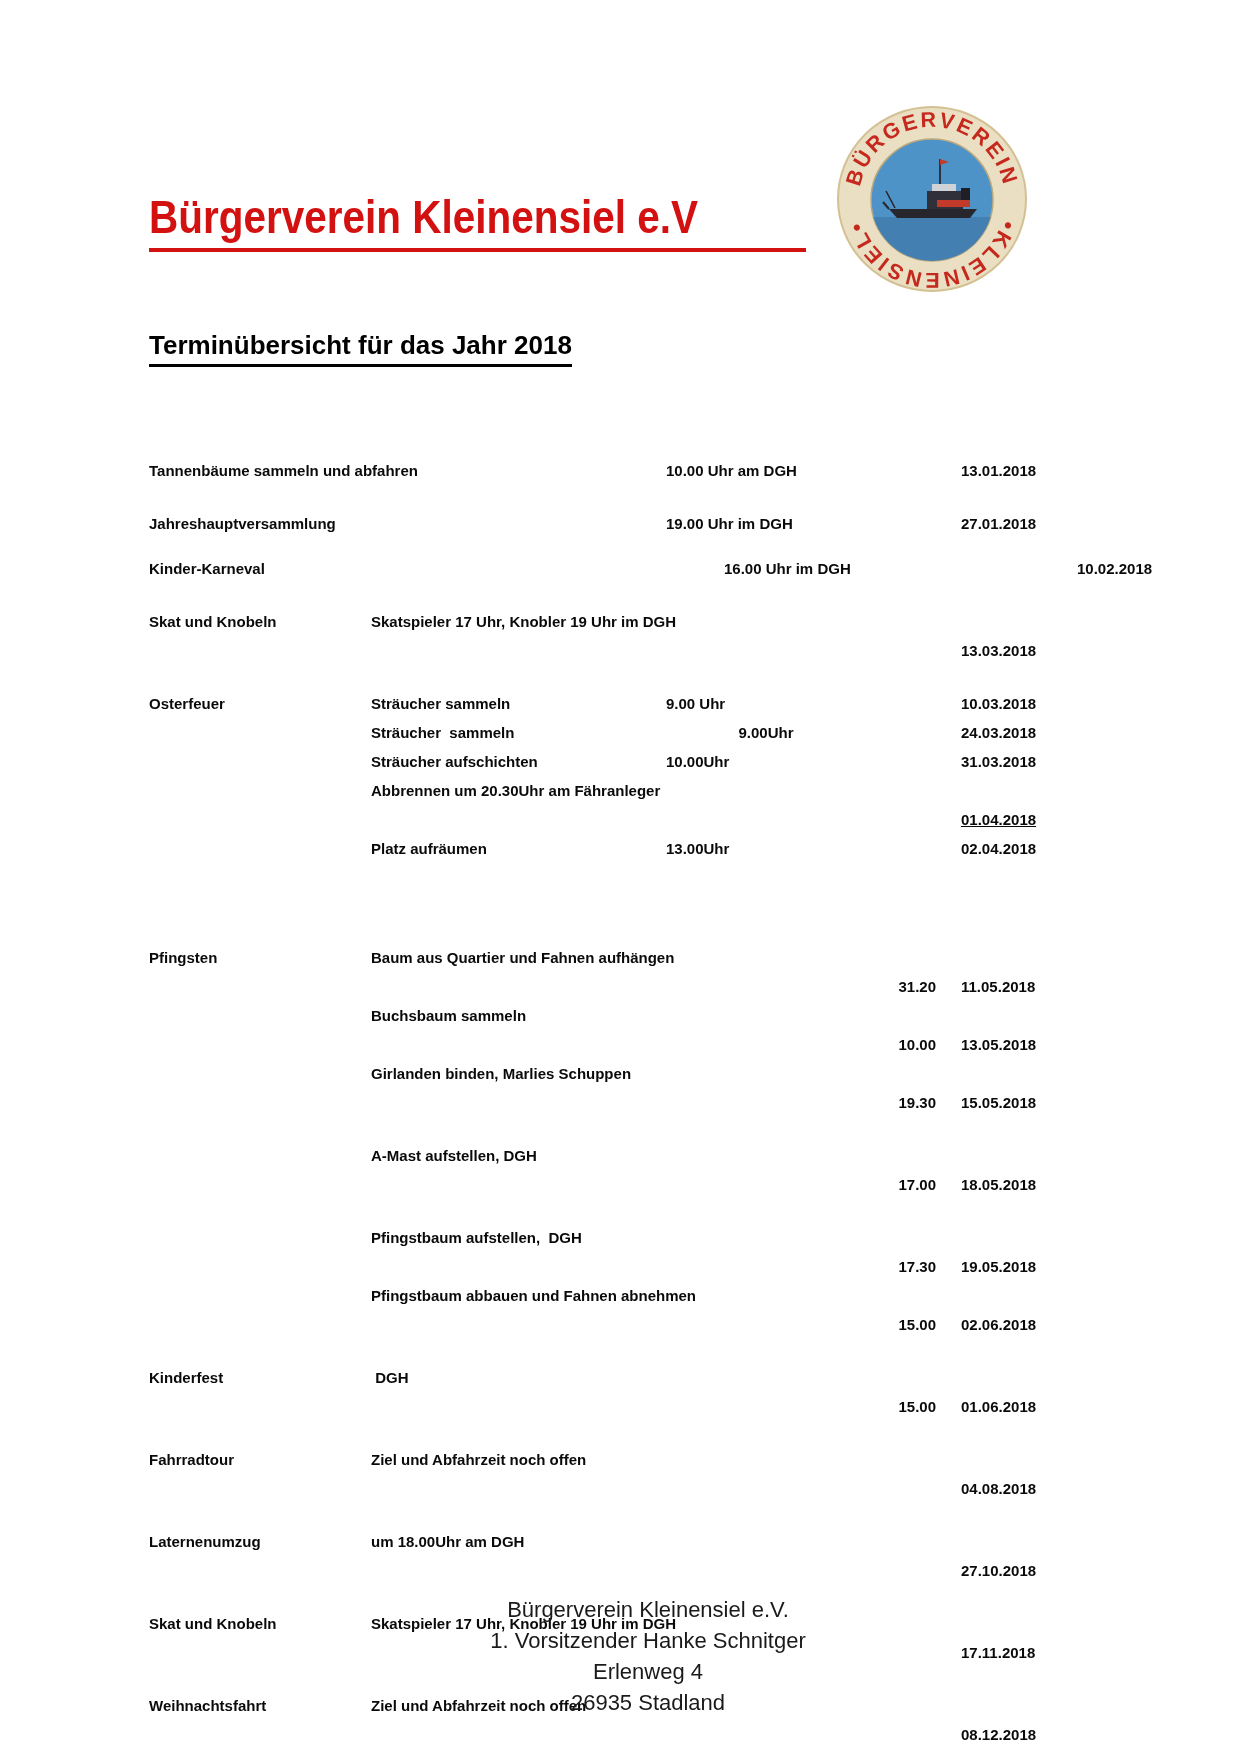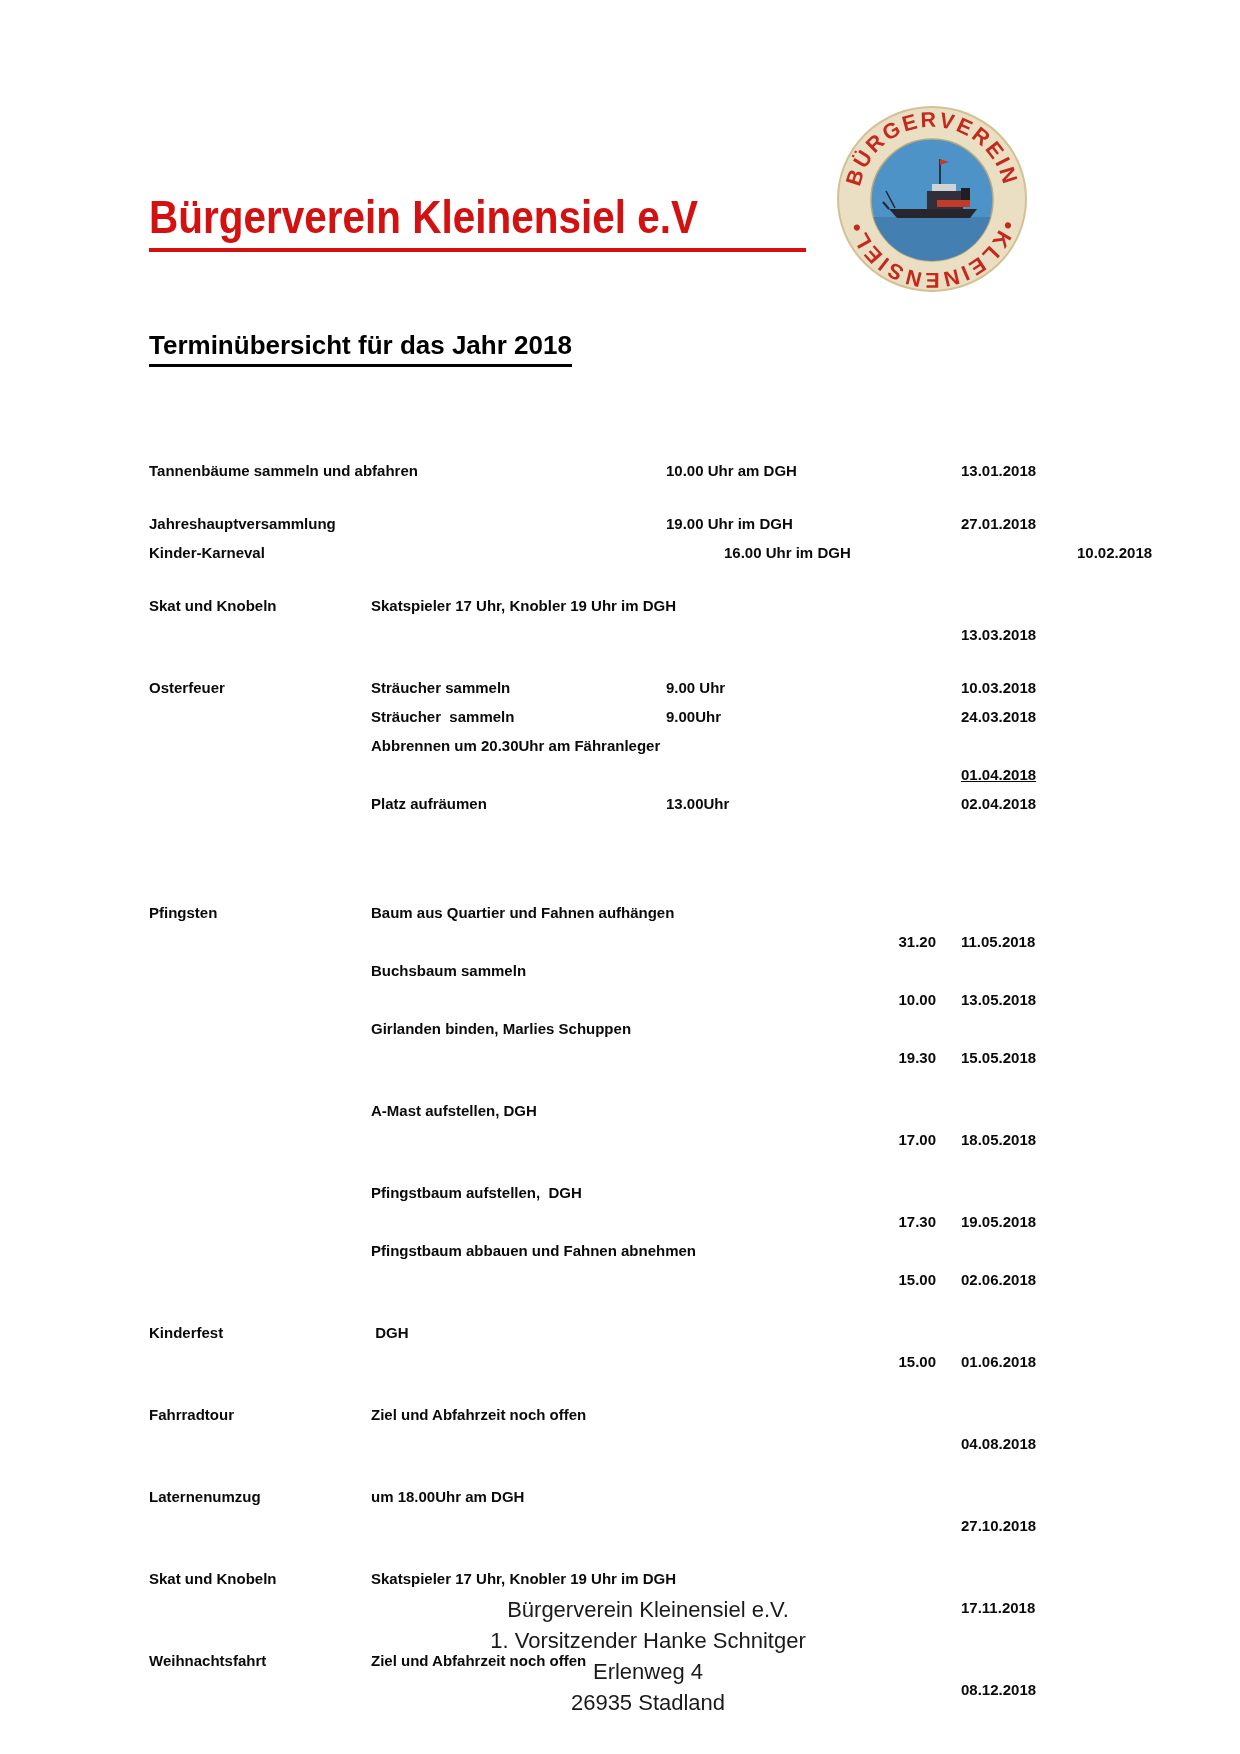--- a/index.html
+++ b/index.html
@@ -89,21 +89,21 @@
         <div class="cell cell-mid" style="grid-column: 3 / 4;">10.00 Uhr am DGH</div>
         <div class="cell cell-time" style="grid-column: 4 / 5;"></div>
         <div class="cell cell-date" style="grid-column: 5 / 6;">13.01.2018</div>
       </div>
       <div class="row" style="margin-top: 24px;">
         <div class="cell cell-event" style="grid-column: 1 / 3;">Jahreshauptversammlung</div>
         <div class="cell cell-mid" style="grid-column: 3 / 4;">19.00 Uhr im DGH</div>
         <div class="cell cell-time" style="grid-column: 4 / 5;"></div>
         <div class="cell cell-date" style="grid-column: 5 / 6;">27.01.2018</div>
       </div>
-      <div class="row" style="margin-top: 0px; gap: 29px;">
+      <div class="row" style="margin-top: 16px; gap: 29px;">
         <div class="cell cell-event" style="grid-column: 1 / 3;">Kinder-Karneval</div>
         <div class="cell cell-mid" style="grid-column: 3 / 4;">16.00 Uhr im DGH</div>
         <div class="cell cell-time" style="grid-column: 4 / 5;"></div>
         <div class="cell cell-date" style="grid-column: 5 / 6;">10.02.2018</div>
       </div>
       <div class="row" style="margin-top: 24px;">
         <div class="cell cell-event" style="grid-column: 1 / 2;">Skat und Knobeln</div>
         <div class="cell cell-desc" style="grid-column: 2 / 4;">Skatspieler 17 Uhr, Knobler 19 Uhr im DGH</div>
         <div class="cell cell-mid" style="grid-column: 3 / 4;"></div>
         <div class="cell cell-time" style="grid-column: 4 / 5;"></div>
@@ -112,23 +112,30 @@
       <div class="row" style="margin-top: 24px;">
         <div class="cell cell-event" style="grid-column: 1 / 2;">Osterfeuer</div>
         <div class="cell cell-desc" style="grid-column: 2 / 3;">Sträucher sammeln</div>
         <div class="cell cell-mid" style="grid-column: 3 / 4;">9.00 Uhr</div>
         <div class="cell cell-time" style="grid-column: 4 / 5;"></div>
         <div class="cell cell-date" style="grid-column: 5 / 6;">10.03.2018</div>
       </div>
       <div class="row" style="margin-top: 0px;">
         <div class="cell cell-event" style="grid-column: 1 / 2;"></div>
         <div class="cell cell-desc" style="grid-column: 2 / 3;">Sträucher  sammeln</div>
-        <div class="cell cell-mid" style="grid-column: 3 / 4;">9.00Uhr</div>
+        <div class="cell cell-mid" style="grid-column: 3 / 4; text-align: center;">9.00Uhr</div>
         <div class="cell cell-time" style="grid-column: 4 / 5;"></div>
         <div class="cell cell-date" style="grid-column: 5 / 6;">24.03.2018</div>
+      </div>
+      <div class="row" style="margin-top: 0px;">
+        <div class="cell cell-event" style="grid-column: 1 / 2;"></div>
+        <div class="cell cell-desc" style="grid-column: 2 / 3;">Sträucher aufschichten</div>
+        <div class="cell cell-mid" style="grid-column: 3 / 4;">10.00Uhr</div>
+        <div class="cell cell-time" style="grid-column: 4 / 5;"></div>
+        <div class="cell cell-date" style="grid-column: 5 / 6;">31.03.2018</div>
       </div>
       <div class="row" style="margin-top: 0px;">
         <div class="cell cell-event" style="grid-column: 1 / 2;"></div>
         <div class="cell cell-desc" style="grid-column: 2 / 4;">Abbrennen um 20.30Uhr am Fähranleger</div>
         <div class="cell cell-mid" style="grid-column: 3 / 4;"></div>
         <div class="cell cell-time" style="grid-column: 4 / 5;"></div>
         <div class="cell cell-date" style="grid-column: 5 / 6; text-decoration: underline;">01.04.2018</div>
       </div>
       <div class="row" style="margin-top: 0px;">
         <div class="cell cell-event" style="grid-column: 1 / 2;"></div>

